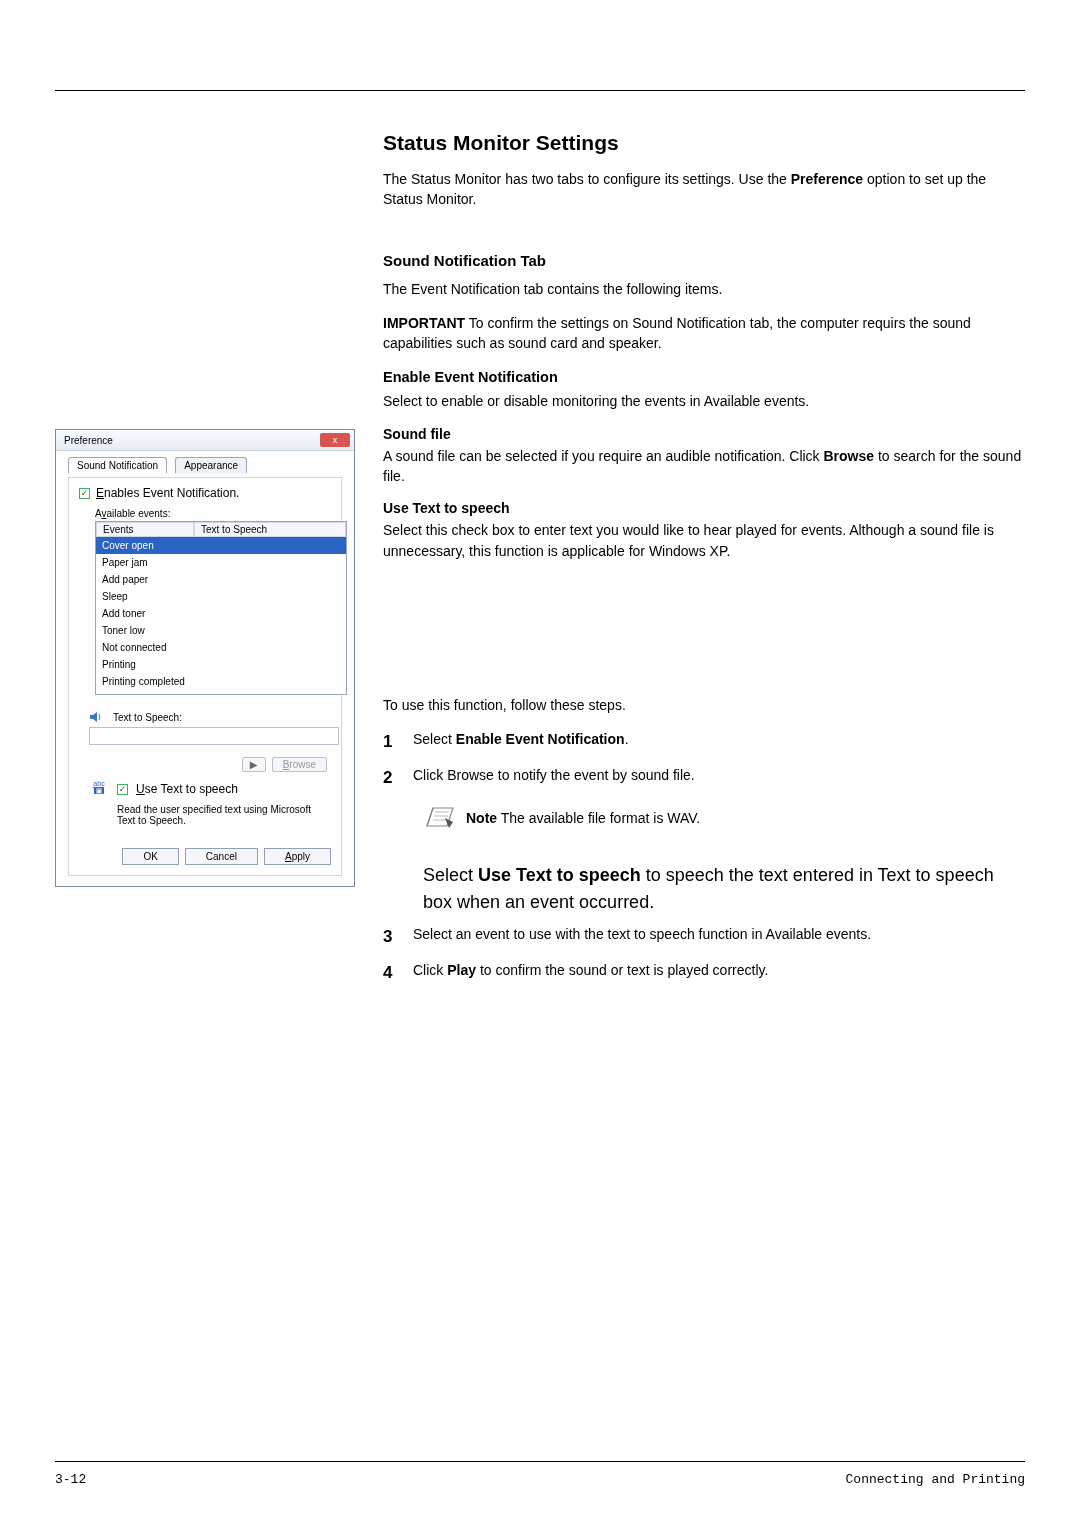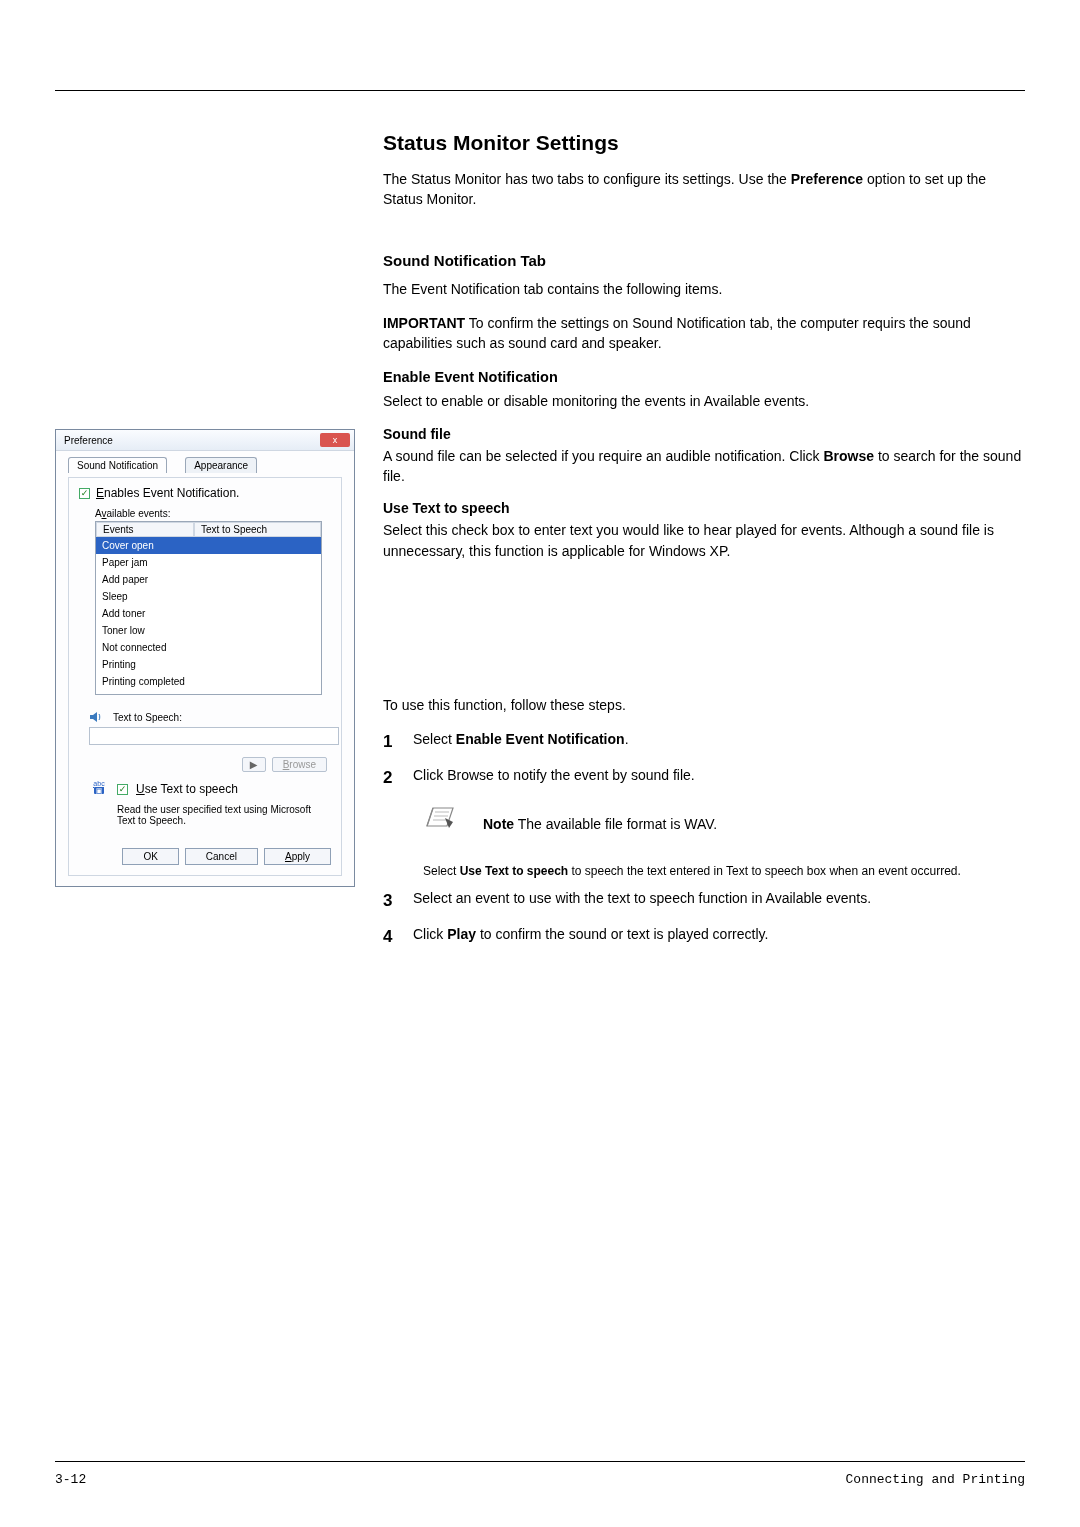--- a/index.html
+++ b/index.html
@@ -12,38 +12,38 @@
   h1 { font-size: 21px; font-weight: bold; margin-bottom: 14px; }
   .para { font-size: 14px; line-height: 1.45; margin-bottom: 14px; }
   h2 { font-size: 15px; font-weight: bold; margin-top: 42px; margin-bottom: 10px; }
   .bold { font-weight: bold; }
   h3 { font-size: 14.5px; font-weight: bold; margin-top: 16px; margin-bottom: 6px; }
   .sub { font-size: 14px; font-weight: bold; margin-top: 8px; margin-bottom: 4px; }
   .gap-lg { height: 120px; }
   ol.steps { list-style: none; margin-top: 8px; }
   ol.steps > li { display: flex; align-items: flex-start; gap: 14px; margin-bottom: 10px; font-size: 14px; line-height: 1.5; }
   ol.steps > li .num { font-weight: 900; font-size: 17px; width: 16px; flex-shrink:0; font-family: Arial Black, Arial, sans-serif; }
-  .note-row { display: flex; align-items: flex-end; gap: 26px; margin: 14px 0 30px 40px; font-size: 14px; }
+  .note-row { display: flex; align-items: center; gap: 9px; margin: 14px 0 30px 40px; font-size: 14px; }
   .note-icon { width: 34px; height: 28px; flex-shrink:0; }
-  .indent-step { margin-left: 40px; font-size: 12px; line-height:1.5; margin-bottom: 2px; }
+  .indent-step { margin-left: 40px; font-size: 18px; line-height:1.5; margin-bottom: 2px; }
 
   
   .dialog { width: 300px; border: 1px solid #7a8aa0; background: #eef2f7; font-size: 10px; font-family: Tahoma, Arial, sans-serif; }
   .dlg-title { display: flex; justify-content: space-between; align-items: center; background: linear-gradient(#fafcff,#e6edf6); padding: 3px 4px 3px 8px; font-size: 10px; border-bottom: 1px solid #cfd7e2; }
   .dlg-close { display:inline-block; width:30px; height:14px; background:#d9544f; color:#fff; font-size:9px; text-align:center; line-height:14px; border-radius:2px; }
   .dlg-body { padding: 6px 12px 10px 12px; background: #fdfdfe; }
-  .tabs { display:flex; gap:18px; margin-bottom:4px; }
+  .tabs { display:flex; gap:8px; margin-bottom:4px; }
   .tab { border:1px solid #9aa7b8; border-bottom:none; padding:2px 8px; font-size:10px; background:#fdfdfe; border-top-left-radius:3px; border-top-right-radius:3px; }
   .tab.inactive { background:#eef2f7; }
   .frame { border:1px solid #cfd7e2; padding:8px 10px 10px 10px; }
   .chk-row { display:flex; align-items:center; gap:6px; margin-bottom:8px; }
   .chk { width:11px; height:11px; border:1px solid #4a6; display:inline-flex; align-items:center; justify-content:center; font-size:9px; color:#1a7a1a; background:#fff; }
   .lbl { font-size:12px; }
   .sub-lbl { font-size:10px; margin: 6px 0 2px 16px; }
-  .table-frame { margin-left:16px; border:1px solid #9aa7b8; background:#fff; width: 227px; }
+  .table-frame { margin-left:16px; border:1px solid #9aa7b8; background:#fff; width: 252px; }
   .thead { display:flex; }
   .th { border:1px solid #cfd7e2; padding:1px 6px; font-size:10px; background:#f4f6fa; }
   .th.c1 { width:98px; }
   .th.c2 { flex:1; }
   .tlist { padding:0 0 4px 0; }
   .trow { padding:2px 6px; font-size:10px; line-height:13px; }
   .trow.sel { background:#2b63c4; color:#fff; }
   .tts-row { display:flex; align-items:center; gap:10px; margin:16px 0 4px 10px; font-size:10px; }
   .spk { width:14px; height:12px; display:inline-block; }
   .tts-input { margin-left:10px; width:250px; height:18px; border:1px solid #b7c2d0; background:#fff; }

